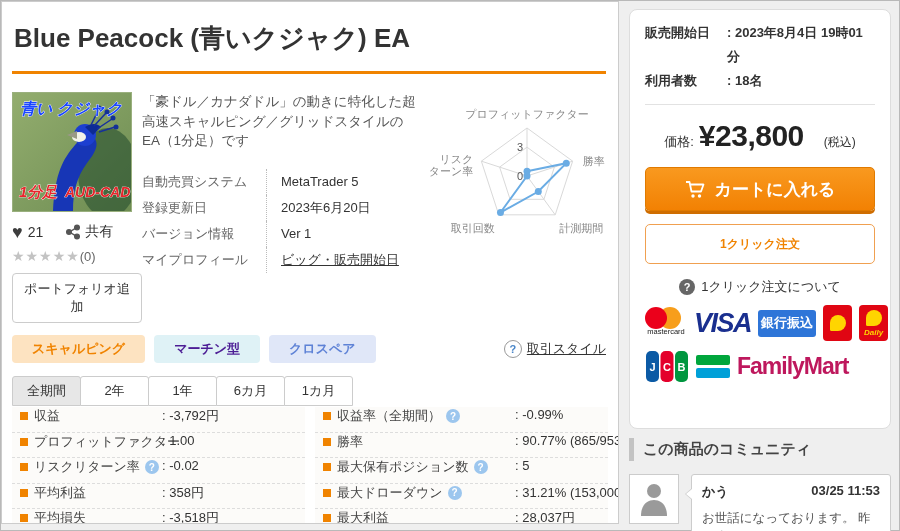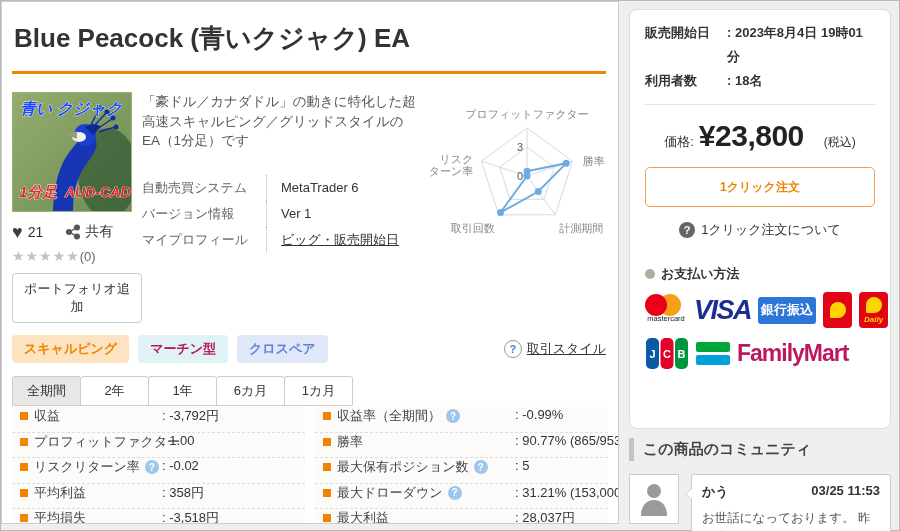--- a/index.html
+++ b/index.html
@@ -21,34 +21,34 @@
   .prod-img{width:118px;height:118px;border:1px solid #9ab07e;display:block;}
   .like-row{display:flex;align-items:center;margin-top:11px;font-size:14px;color:#333;}
   .heart{font-size:18px;color:#3d3d3d;margin-right:5px;line-height:1;}
   .share-wrap{display:flex;align-items:center;margin-left:22px;gap:4px;}
   .stars-row{margin-top:7px;font-size:14px;color:#c3c3c3;letter-spacing:1px;}
   .stars-count{color:#666;font-size:13px;letter-spacing:0;}
   .portfolio-btn{margin-top:9px;display:inline-block;border:1px solid #ccc;border-radius:4px;
                  padding:6px 11px;font-size:13px;color:#333;background:#fff;cursor:pointer;}
 
   .desc{font-size:13.5px;color:#555;line-height:1.45;width:274px;}
-  .details{margin-top:24px;}
+  .details{margin-top:18px;}
   .drow{display:flex;font-size:13px;height:26px;align-items:center;}
   .dlbl{width:124px;color:#666;flex:0 0 124px;}
   .dval{border-left:1px dotted #bbb;padding-left:14px;color:#333;height:100%;
         display:flex;align-items:center;}
   .dlink{text-decoration:underline;cursor:pointer;}
 
   .radar-label{font-size:11px;fill:#888;}
   .radar-tick{font-size:11px;fill:#555;}
 
   .tags-row{display:flex;align-items:center;margin:12px 12px 0 10px;}
-  .tag{font-size:13px;font-weight:bold;padding:5px 12px;border-radius:4px;margin-right:9px;cursor:pointer;}
+  .tag{font-size:13px;font-weight:bold;padding:5px 20px;border-radius:4px;margin-right:9px;cursor:pointer;}
   .tag-orange{background:#fde3c1;color:#f08300;}
-  .tag-cyan{background:#dff2f6;color:#be185d;}
+  .tag-cyan{background:#dff2f6;color:#4c1d95;}
   .tag-blue{background:#e0e7f8;color:#5e82d6;}
   .trade-style{margin-left:auto;display:flex;align-items:center;gap:5px;font-size:13px;cursor:pointer;}
   .qlight{width:16px;height:16px;border-radius:50%;border:1px solid #999;color:#4a86c8;
           font-size:11px;font-weight:bold;display:flex;align-items:center;justify-content:center;flex:0 0 16px;}
   .trade-link{color:#333;text-decoration:underline;}
 
   .tabs-row{display:flex;margin:13px 10px 0;}
   .tab{width:69px;box-sizing:border-box;border:1px solid #ccc;background:#fff;padding:5px 0;
        text-align:center;font-size:13px;color:#333;border-radius:3px 3px 0 0;margin-right:-1px;cursor:pointer;}
   .tab.active{background:#e7e7e7;}
@@ -189,21 +189,25 @@
         </div>
 
         <button class="portfolio-btn">ポートフォリオ追加</button>
       </div>
 
       <div class="col-mid">
         <div class="desc">「豪ドル／カナダドル」の動きに特化した超高速スキャルピング／グリッドスタイルのEA（1分足）です</div>
         <div class="details">
           <div class="drow">
             <span class="dlbl">自動売買システム</span>
-            <span class="dval">MetaTrader 6</span>
+            <span class="dval">MetaTrader 5</span>
+          </div>
+          <div class="drow">
+            <span class="dlbl">登録更新日</span>
+            <span class="dval">2023年6月20日</span>
           </div>
           <div class="drow">
             <span class="dlbl">バージョン情報</span>
             <span class="dval">Ver 1</span>
           </div>
           <div class="drow">
             <span class="dlbl">マイプロフィール</span>
             <span class="dval dlink">ビッグ・販売開始日</span>
           </div>
         </div>
@@ -345,34 +349,40 @@
     <div class="prow">
       <span class="plbl">利用者数</span>
       <span>: 18名</span>
     </div>
     <div class="pdiv"></div>
 
     <div class="price-line">
       <span class="price-label">価格:</span><span class="price">¥23,800</span><span class="tax">(税込)</span>
     </div>
 
+    <div class="cart-btn">
+      <svg width="22" height="19" viewBox="0 0 22 19">
+        <g fill="none" stroke="#fff" stroke-width="1.8" stroke-linejoin="round">
+          <path d="M1 2 h3.5 l2 9.5 h9.5 l2.5 -7 h-13"></path>
+        </g>
+        <circle cx="8" cy="16" r="1.7" fill="#fff"></circle>
+        <circle cx="14.5" cy="16" r="1.7" fill="#fff"></circle>
+      </svg>
+      <span>カートに入れる</span>
+    </div>
 
     <div class="oneclick-btn">
       <span>1クリック注文</span>
     </div>
 
     <div class="about-row">
       <span class="qdark">?</span>
       <span>1クリック注文について</span>
     </div>
 
-    <div class="pay-label-row">
-      <span class="pay-bullet"></span>
-      <span>お支払い方法</span>
-    </div>
 
     <div class="pay-row">
       <span class="mc">
         <span class="c2"></span>
           <span class="c1"></span>
         <span class="mc-text">mastercard</span>
       </span>
       <span class="visa">VISA</span>
       <span class="bank">銀行振込</span>
       <span class="daily">

